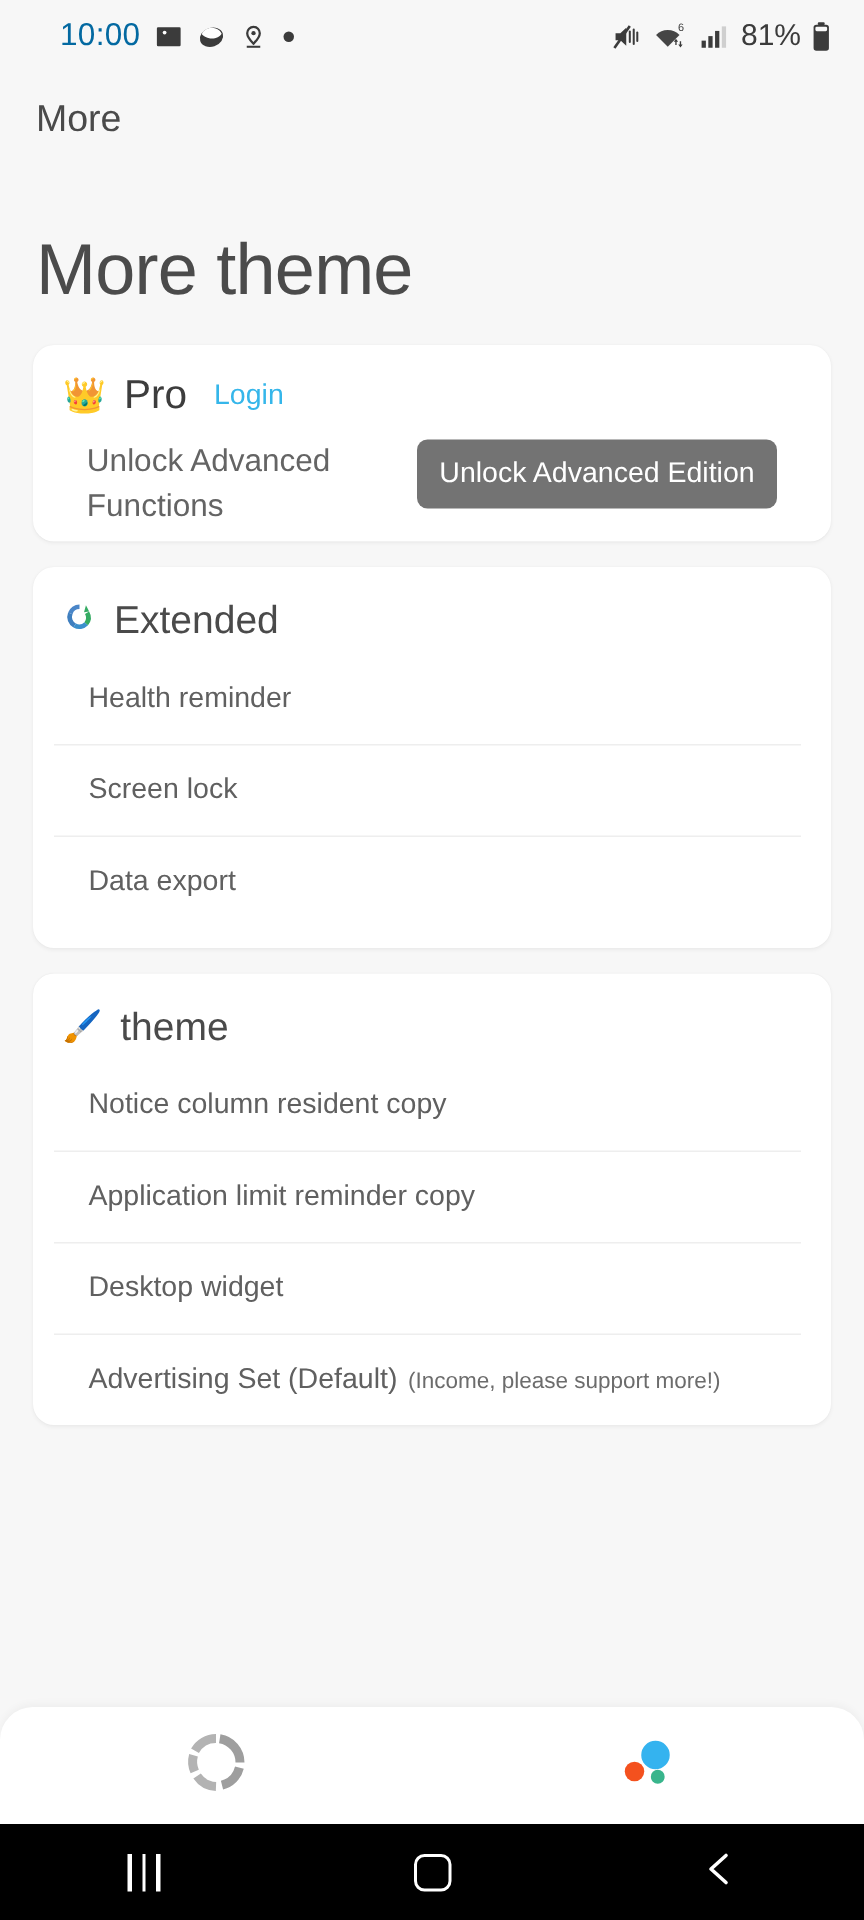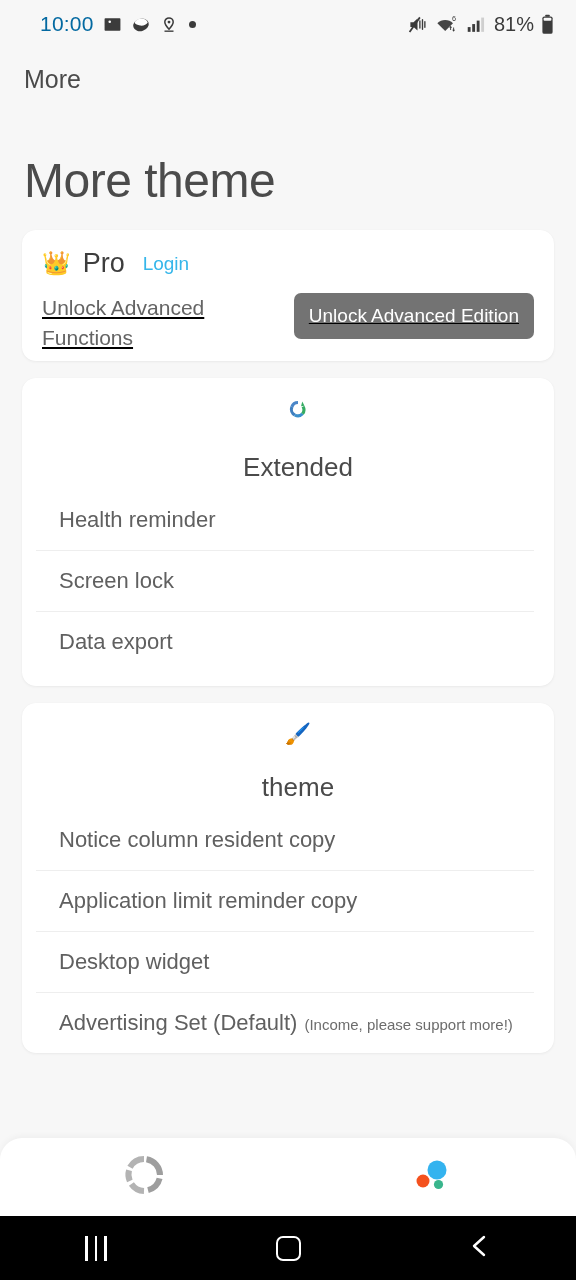--- a/index.html
+++ b/index.html
@@ -105,23 +105,22 @@
     color: #3d3d3d;
   }
   .pro-login {
     font-size: 19px;
     color: #35b6ea;
     margin-left: 6px;
   }
   .pro-body {
     display: flex;
     align-items: flex-start;
-    justify-content: space-between;
+    justify-content: center;
     padding: 14px 20px 0 20px;
-    text-decoration: underline;
   }
   .pro-desc {
     font-size: 21px;
     color: #646464;
     line-height: 1.42;
     max-width: 220px;
   }
   .unlock-btn {
     background: #737373;
     color: #ffffff;
@@ -133,23 +132,22 @@
     height: 46px;
     white-space: nowrap;
     cursor: pointer;
     flex-shrink: 0;
   }
 
   
   .card-head {
     display: flex;
     align-items: center;
-    gap: 28px;
+    gap: 12px;
     padding: 20px 0 6px 20px;
-    flex-direction: column;
   }
   .card-head-title {
     font-size: 26px;
     color: #4a4a4a;
   }
   .theme-ico { font-size: 21px; line-height: 1; }
 
   .list { padding: 0 14px 0 14px; }
   .row {
     position: relative;
@@ -161,21 +159,21 @@
     cursor: pointer;
   }
   .row + .row::before {
     content: "";
     position: absolute;
     top: 0; left: 0; right: 6px;
     height: 1px;
     background: #eeeeee;
   }
   .row-label {
-    font-size: 22px;
+    font-size: 19px;
     color: #606060;
     white-space: nowrap;
   }
   .row-label-group {
     display: flex;
     align-items: baseline;
     gap: 7px;
   }
   .row-note {
     font-size: 15px;

